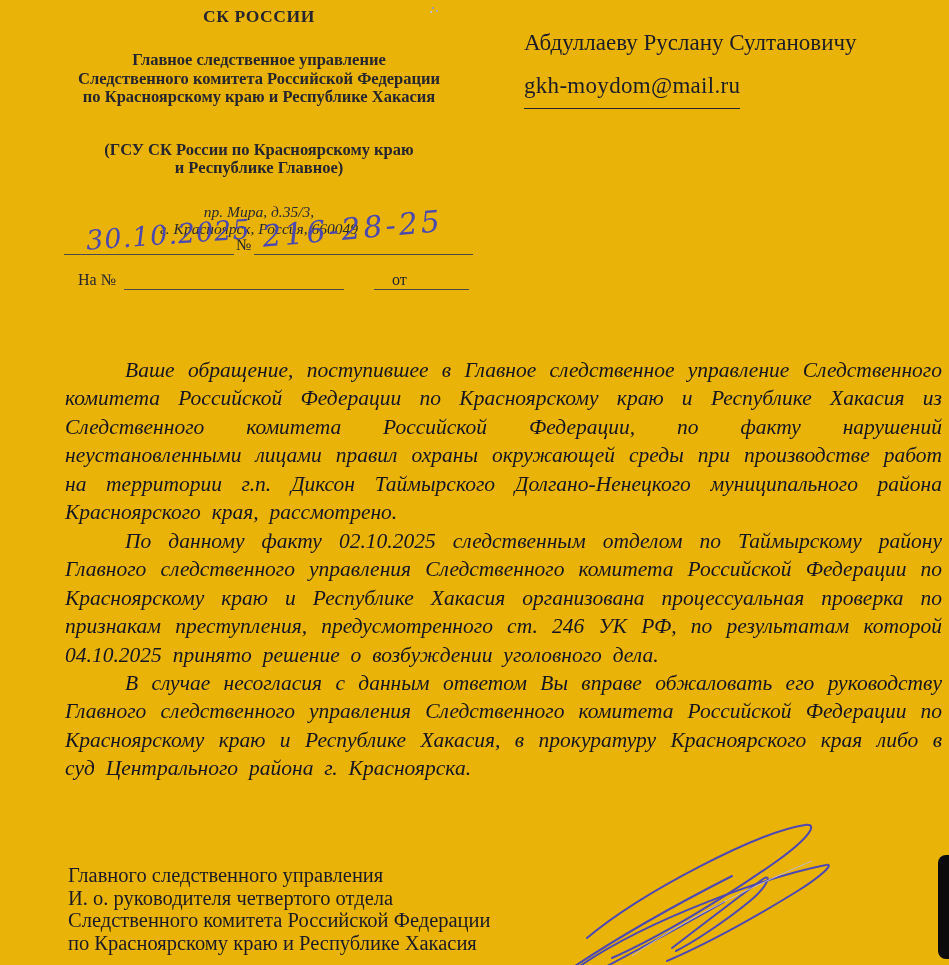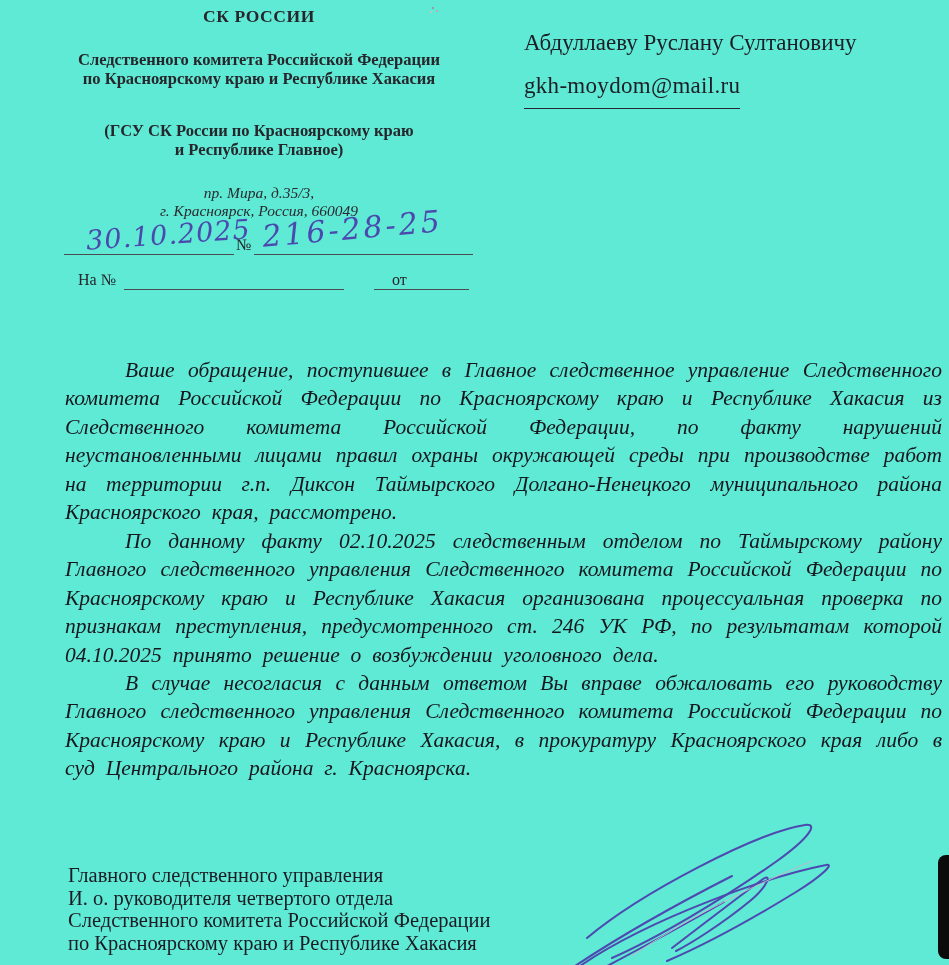--- a/index.html
+++ b/index.html
@@ -1,20 +1,20 @@
 <!DOCTYPE html>
 <html><head>
 <meta charset="utf-8">
 <style>
   * { margin:0; padding:0; box-sizing:border-box; }
   html,body { width:949px; height:965px; }
   body { font-family:"Liberation Serif","DejaVu Serif",serif; background:#e9e9e9; }
   .page {
     position:relative; width:949px; height:965px; overflow:hidden;
-    background:#5eead4; color:#1c1c24;
+    background:#eab308; color:#1c1c24;
   }
   
   .letterhead {
     position:absolute; left:60px; top:6px; width:398px;
     text-align:center; color:#26262c;
   }
   .org-top { font-weight:bold; font-size:17.5px; letter-spacing:.6px; }
   .org-block { margin-top:24px; font-weight:bold; font-size:16.5px; line-height:18.6px; }
   .abbr-block { margin-top:34px; font-weight:bold; font-size:16.5px; line-height:18.6px; }
   .addr-block { margin-top:25px; font-size:15.5px; line-height:17.2px; color:#2a2a30;font-style:italic; }
@@ -66,20 +66,21 @@
   }
 </style>
 </head>
 <body>
 
 <div class="page">
 
   <div class="letterhead">
     <div class="org-top">СК РОССИИ</div>
     <div class="org-block">
+      <div>Главное следственное управление</div>
       <div>Следственного комитета Российской Федерации</div>
       <div>по Красноярскому краю и Республике Хакасия</div>
     </div>
     <div class="abbr-block">
       <div>(ГСУ СК России по Красноярскому краю</div>
       <div>и Республике Главное)</div>
     </div>
     <div class="addr-block">
       <div>пр. Мира, д.35/3,</div>
       <div>г. Красноярск, Россия, 660049</div>

